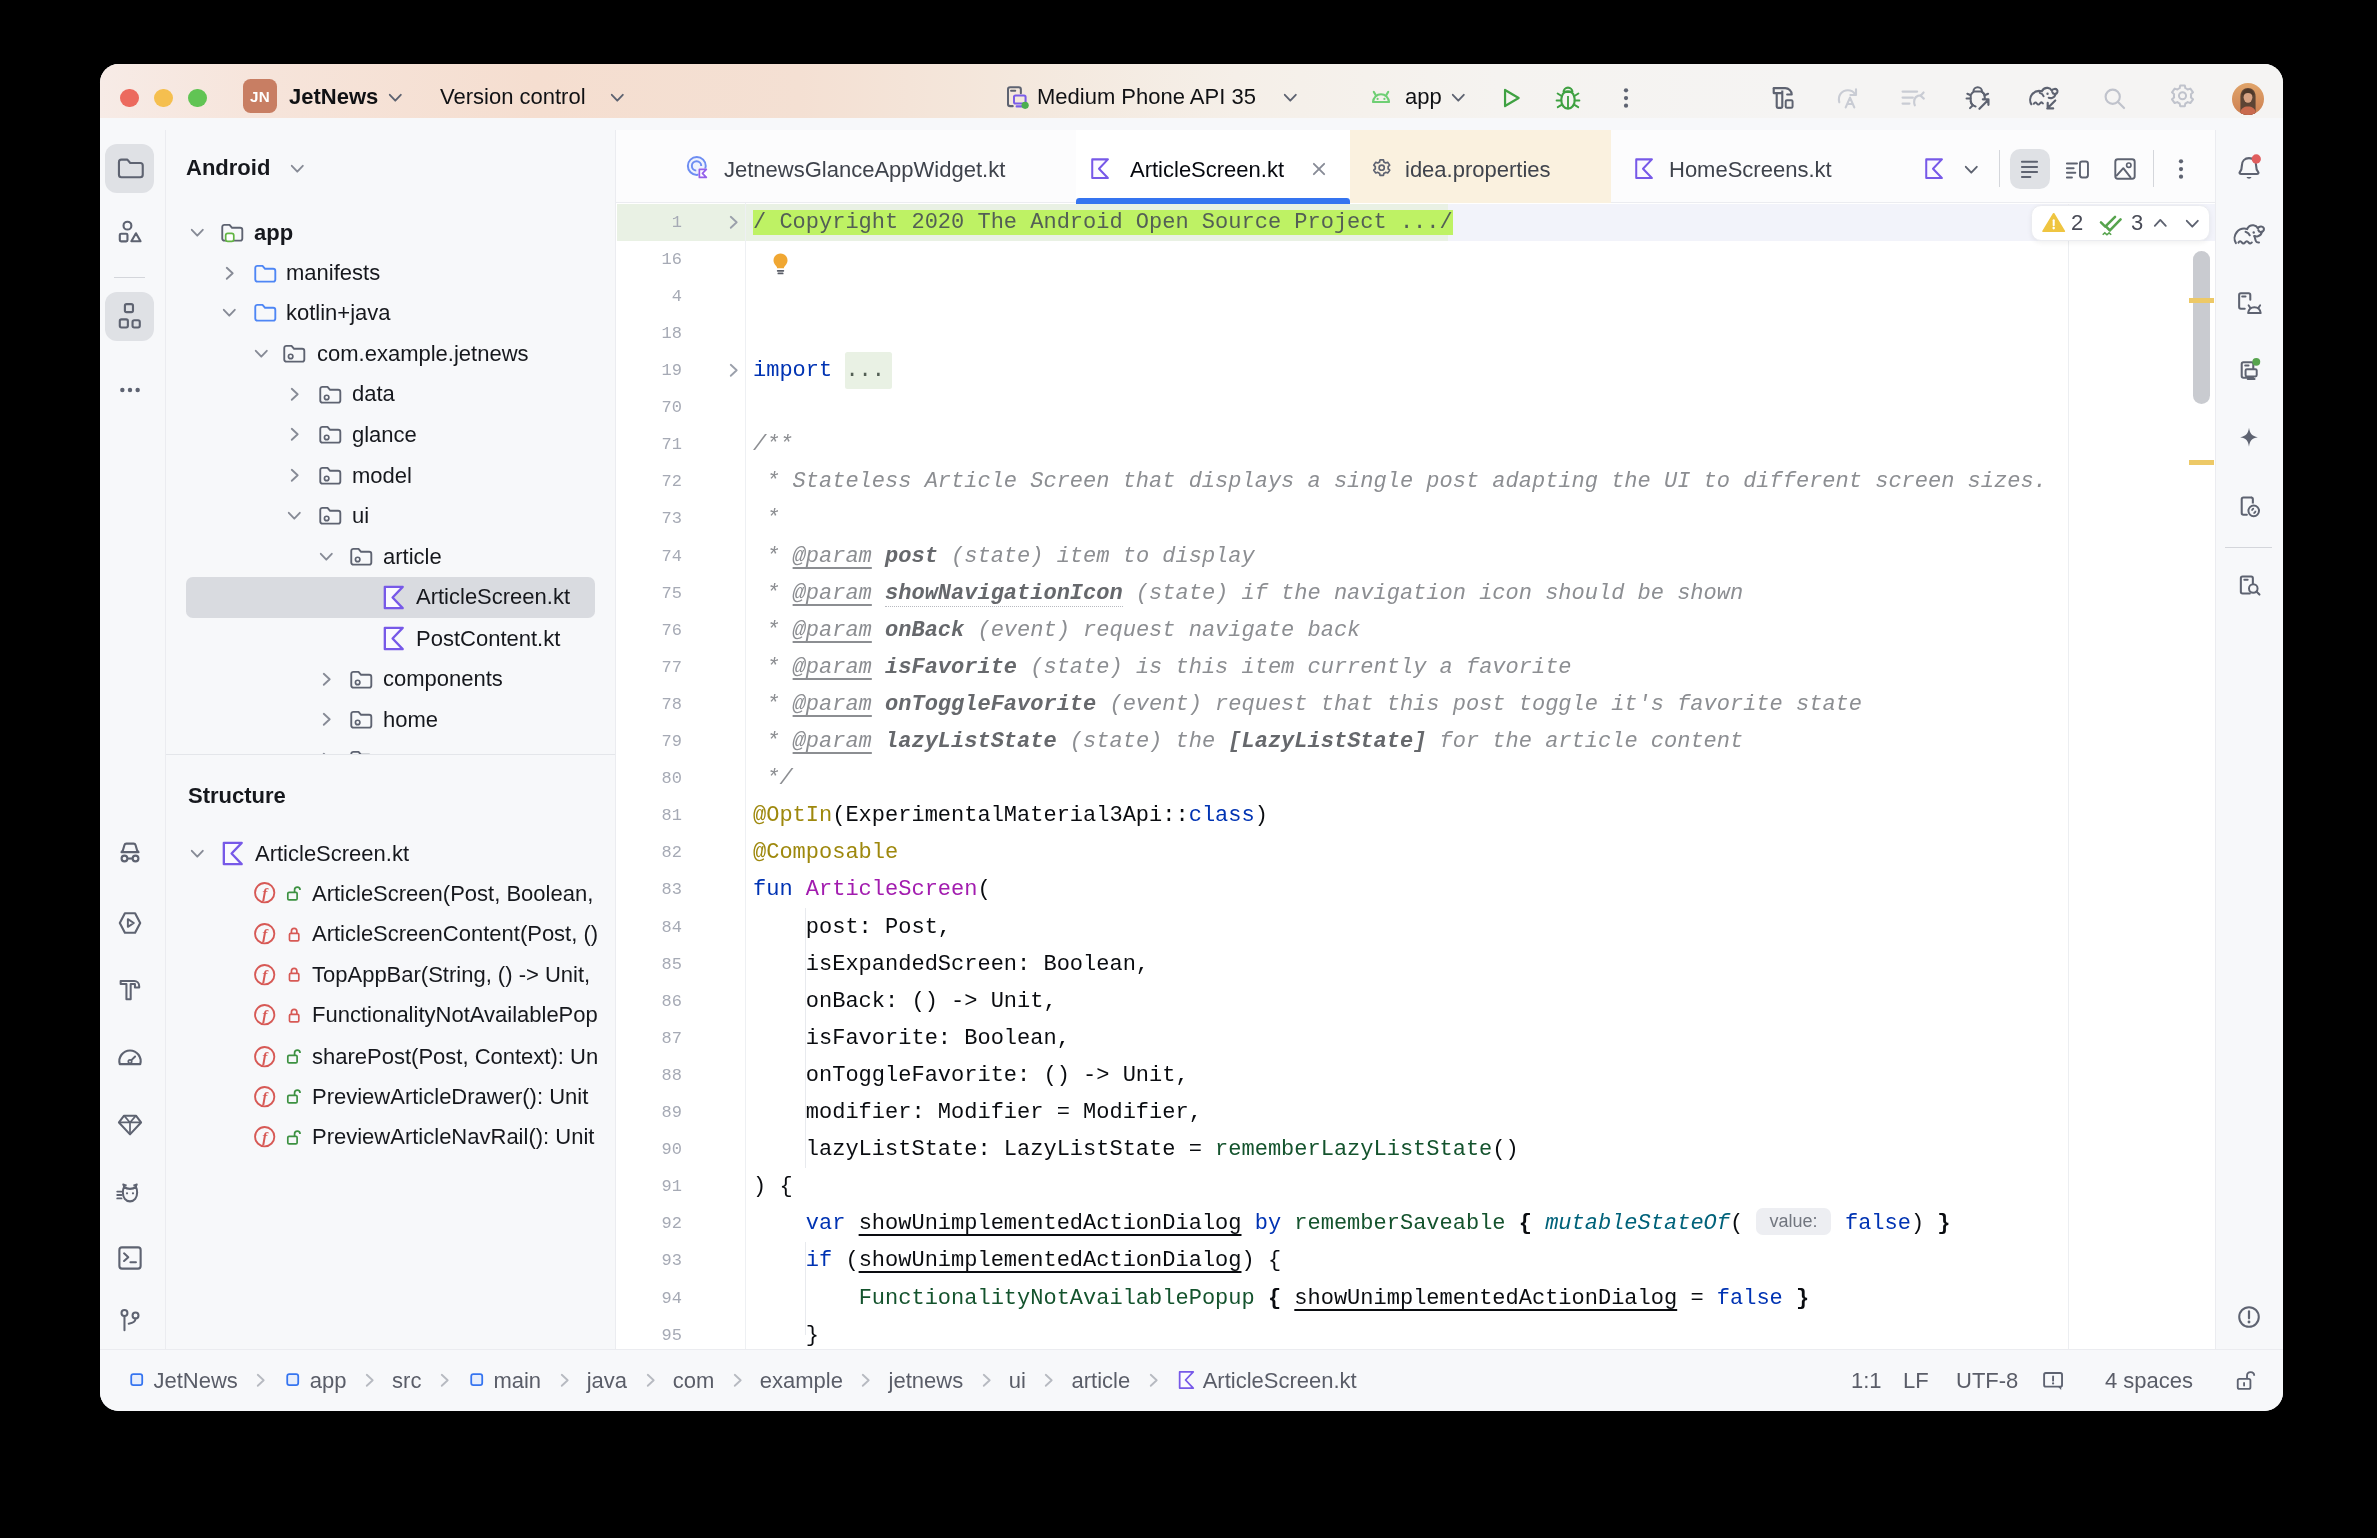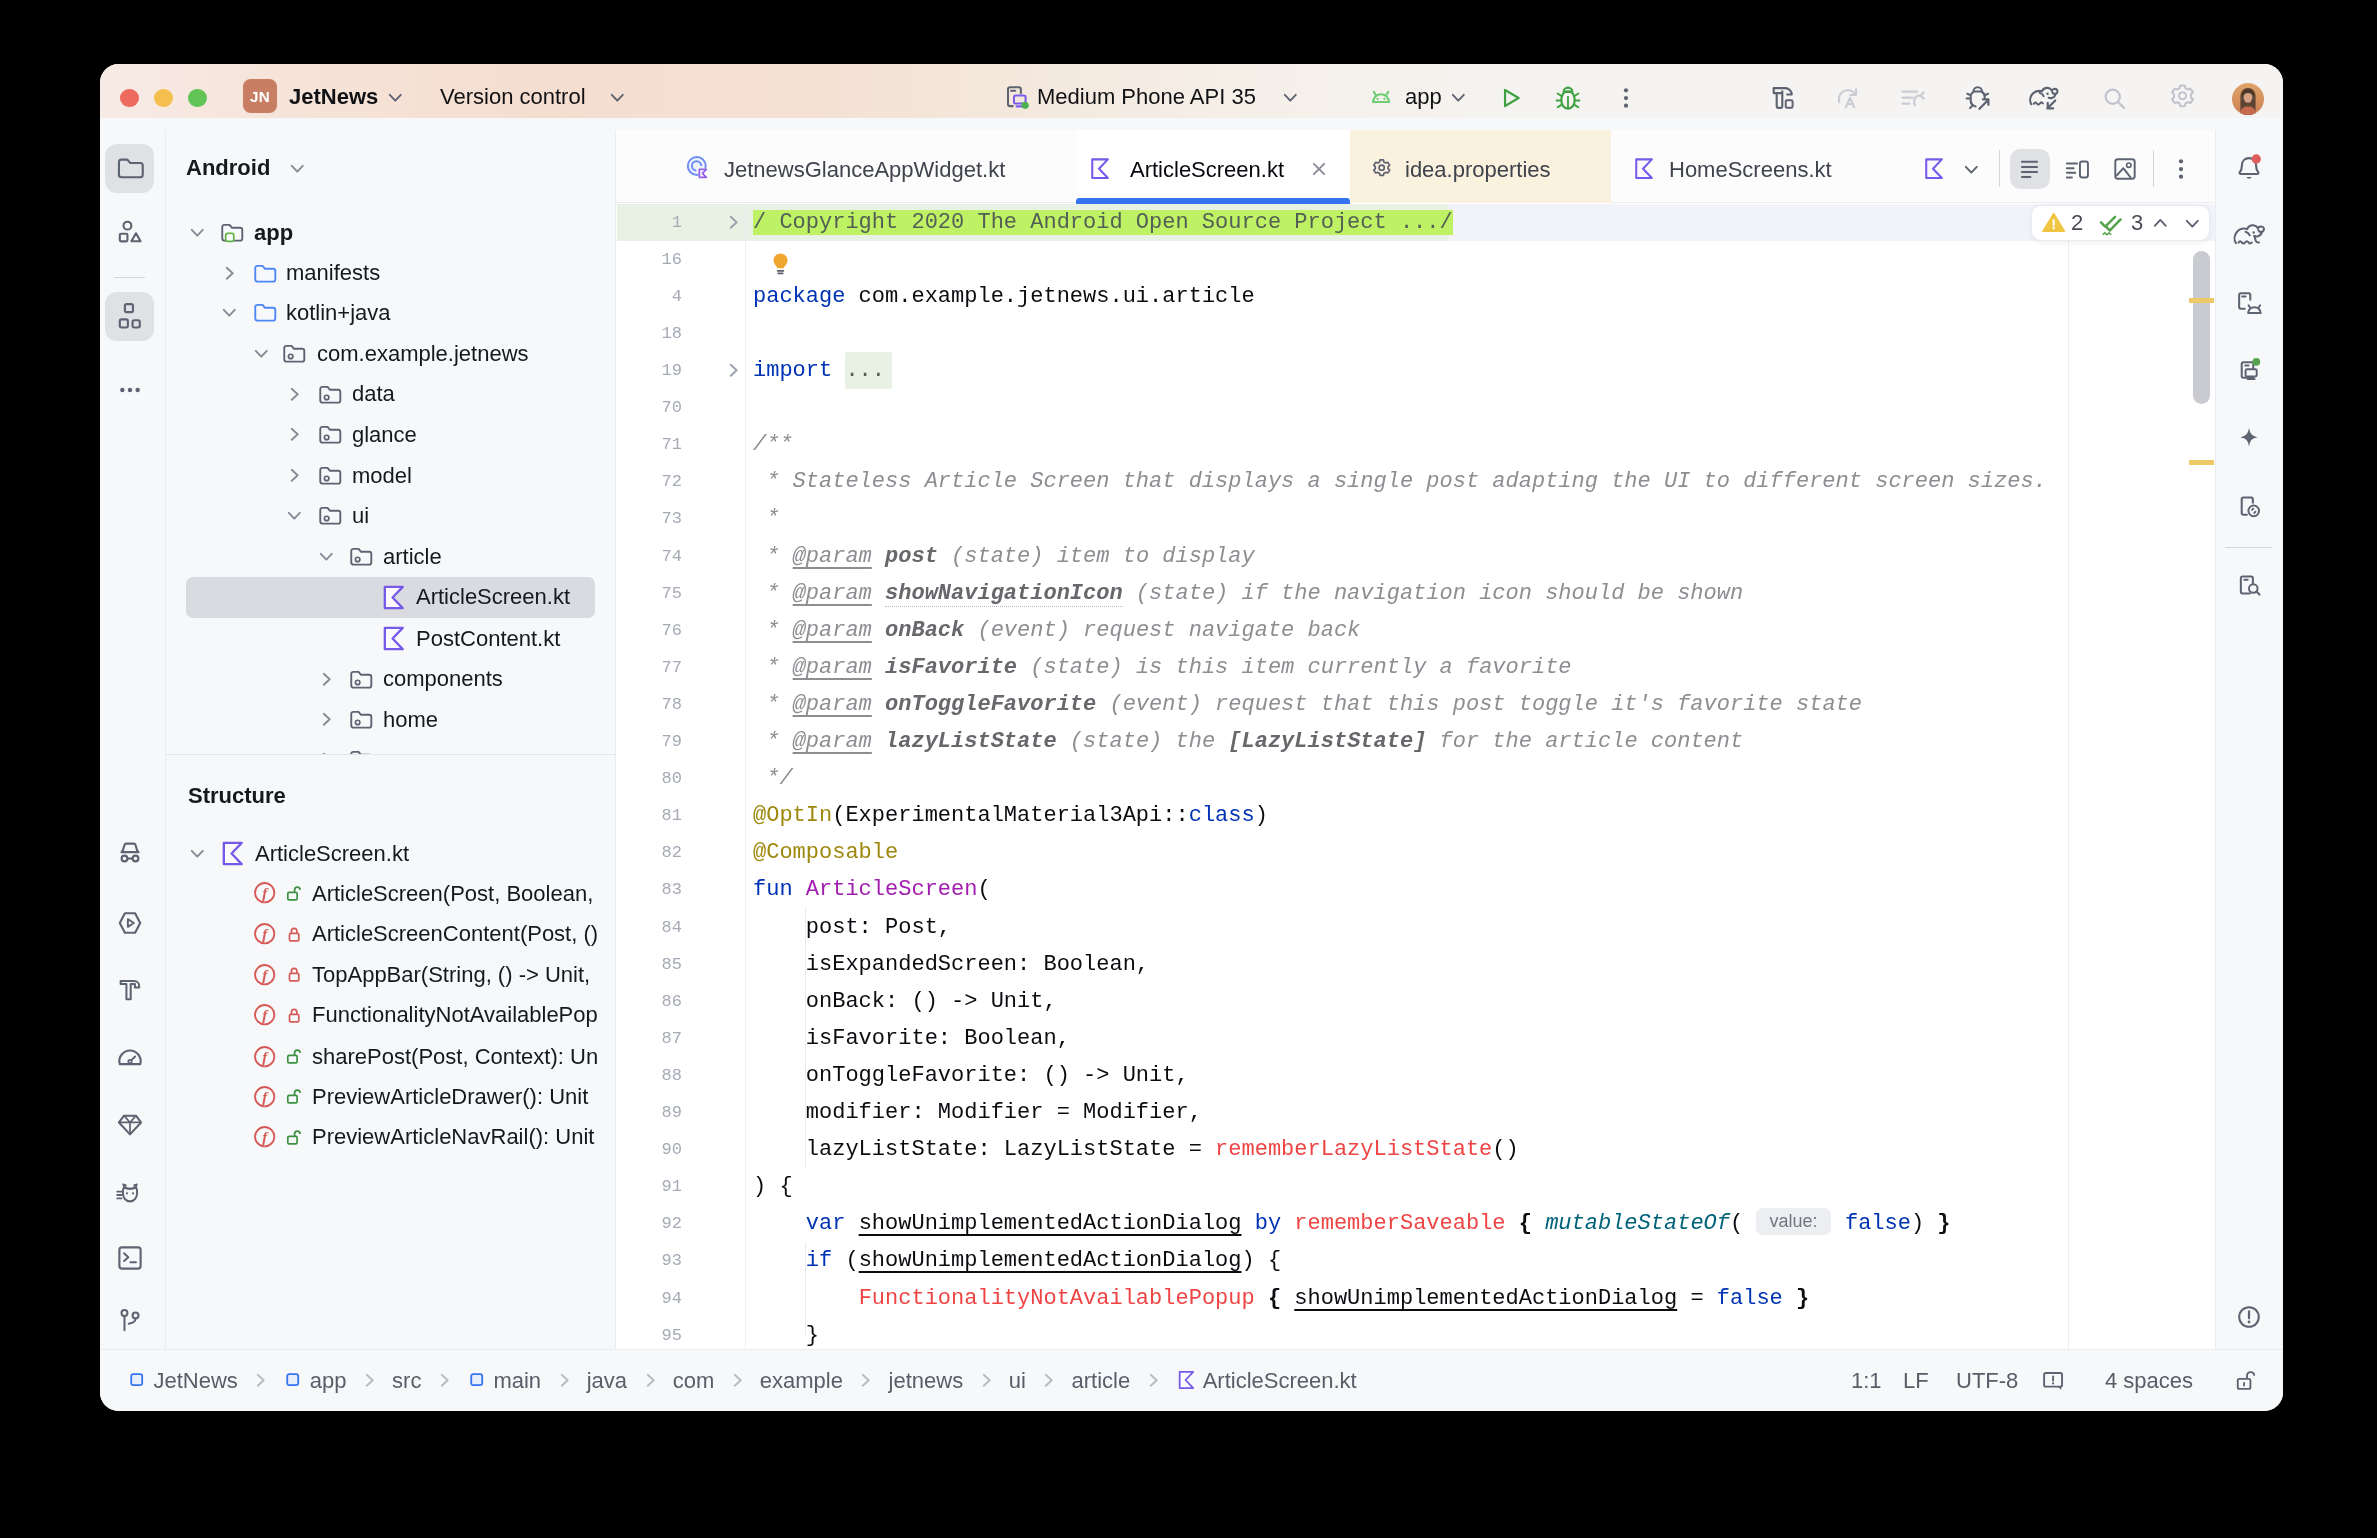--- a/index.html
+++ b/index.html
@@ -20,21 +20,21 @@
 #statusbar { position:absolute; left:0; bottom:0; width:100%; height:62px; background:#f7f8fa; border-top:1.3px solid #ebecf0; }
 .bcrow { position:absolute; left:27px; top:0; height:62px; line-height:62px; white-space:nowrap; font-size:22px; color:#5a5d68; }
 .bsep { display:inline-block; width:18.6px; height:18.6px; vertical-align:-1.7px; margin:0 13.5px; }
 .stx { position:absolute; top:0; height:62px; line-height:62px; font-size:22px; color:#5a5d68; }
 #treepanel .tx, #structure .tx { font-size:22px; color:#16181d; white-space:nowrap; }
 .cl { position:absolute; left:653px; height:37px; line-height:37px; font-family:"Liberation Mono",monospace; font-size:22px; color:#0a0c10; white-space:pre; }
 .cl b { font-weight:700; }
 .kw { color:#0033b3; }
 .ann { color:#9e880d; }
 .fn { color:#a21caf; }
-.grn { color:#ef4444; }
+.grn { color:#14532d; }
 .teal { color:#00627a; font-style:italic; }
 .und { text-decoration:underline; text-underline-offset:5.1px; text-decoration-thickness:1.7px; }
 .doc { color:#8c8e92; font-style:italic; }
 .doc b { color:#66686c; }
 .tag { text-decoration:underline; text-underline-offset:5.1px; }
 .wav { border-bottom:1.7px dotted #b8bac0; }
 .fold1 { background:#bef264; color:#535f55; }
 .fold2 { color:#535f55; }
 .inlay { display:inline-block; background:#edeef2; color:#72767f; border-radius:6.8px; font-family:"Liberation Sans",sans-serif; font-size:18px; line-height:27px; height:27px; padding:0 13.5px; vertical-align:2.5px; margin-left:12.7px; margin-right:0.8px; }
 .itx { position:absolute; font-size:22px; color:#494b57; }
@@ -206,21 +206,20 @@
 <div class="ln" style="top:993px">88</div>
 <div class="ln" style="top:1030px">89</div>
 <div class="ln" style="top:1067px">90</div>
 <div class="ln" style="top:1104px">91</div>
 <div class="ln" style="top:1141px">92</div>
 <div class="ln" style="top:1178px">93</div>
 <div class="ln" style="top:1216px">94</div>
 <div class="ln" style="top:1253px">95</div>
       <div class="cl" style="top:140px"><span class="fold1">/ Copyright 2020 The Android Open Source Project .../</span></div>
 <div class="cl" style="top:177px"></div>
-<div class="cl" style="top:214px"><span class="kw">package</span> com.example.jetnews.ui.article</div>
 <div class="cl" style="top:251px"></div>
 <div class="cl" style="top:288px"><span class="kw">import</span> <span class="fold2">...</span></div>
 <div class="cl" style="top:325px"></div>
 <div class="cl" style="top:362px"><span class="doc">/**</span></div>
 <div class="cl" style="top:399px"><span class="doc"> * Stateless Article Screen that displays a single post adapting the UI to different screen sizes.</span></div>
 <div class="cl" style="top:436px"><span class="doc"> *</span></div>
 <div class="cl" style="top:474px"><span class="doc"> * <span class="tag">@param</span> <b>post</b> (state) item to display</span></div>
 <div class="cl" style="top:511px"><span class="doc"> * <span class="tag">@param</span> <b class="wav">showNavigationIcon</b> (state) if the navigation icon should be shown</span></div>
 <div class="cl" style="top:548px"><span class="doc"> * <span class="tag">@param</span> <b>onBack</b> (event) request navigate back</span></div>
 <div class="cl" style="top:585px"><span class="doc"> * <span class="tag">@param</span> <b>isFavorite</b> (state) is this item currently a favorite</span></div>

